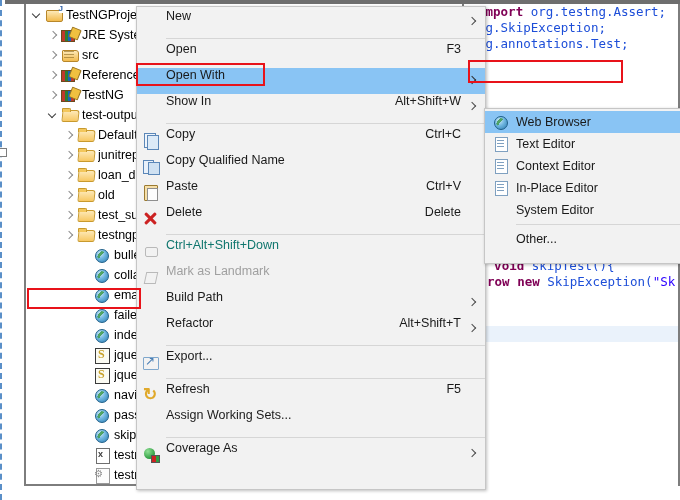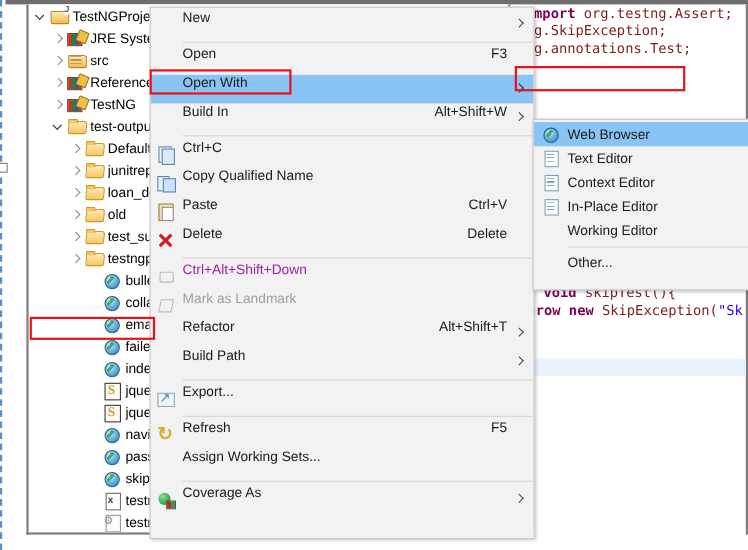--- a/index.html
+++ b/index.html
@@ -205,21 +205,21 @@
     width: 216px; height: 482px;
     background: #ffffff;
     border-right: 2px solid #7d7d7d;
     overflow: hidden;
     font-family: "DejaVu Sans Mono", monospace;
     font-size: 12.5px;
   }
   .code-line { position: absolute; white-space: pre; line-height: 16px; }
   .kw-import { color: #7f0055; font-weight: bold; }
   .kw { color: #7f0055; font-weight: bold; }
-  .plain { color: #7f1d1d; }
+  .plain { color: #1d4ed8; }
   .cmt { color: #3f7f5f; }
   .str { color: #2a00ff; }
   .fold {
     position:absolute;
     width:9px; height:9px;
     border:1px solid #9a9a9a; border-radius:50%;
     background:#ffffff;
   }
   .fold::after {
     content:""; position:absolute; left:1px; top:3px; width:5px; height:1px; background:#6a6a6a;
@@ -251,21 +251,21 @@
     align-items: flex-start;
     font-size: 12.5px;
     color: #1a1a1a;
     padding-left: 29px;
     white-space: nowrap;
   }
   .mi.highlight { background: #89c4f4; }
   .mi.disabled { color: #a0a0a0; }
   .mi .mlabel { flex: 1 1 auto; }
   .mi .maccel { color: #1a1a1a; font-size: 12.5px; padding-right: 6px; }
-  .mi.disabled .maccel { color: #a21caf; }
+  .mi.disabled .maccel { color: #0f766e; }
   .mi .mchev {
     width: 12px; flex: 0 0 12px;
     position: relative; height: 26px; margin-right: 6px;
   }
   .mi .mchev.on::before {
     content:""; position:absolute; left:2px; top:9px;
     width:5px; height:5px;
     border-right:1.4px solid #4a4a4a; border-bottom:1.4px solid #4a4a4a;
     transform: rotate(-45deg);
   }
@@ -551,27 +551,28 @@
         <div class="mi">
           <span class="mlabel">Open</span>
           <span class="maccel">F3</span>
           <span class="mchev"></span>
         </div>
         <div class="mi highlight">
           <span class="mlabel">Open With</span>
           <span class="mchev on"></span>
         </div>
         <div class="mi">
-          <span class="mlabel">Build In</span>
+          <span class="mlabel">Show In</span>
           <span class="maccel">Alt+Shift+W</span>
           <span class="mchev on"></span>
         </div>
         <div class="ctx-sep"></div>
         <div class="mi">
           <span class="micon mic-copy"></span>
+          <span class="mlabel">Copy</span>
           <span class="maccel">Ctrl+C</span>
           <span class="mchev"></span>
         </div>
         <div class="mi">
           <span class="micon mic-copyqn"></span>
           <span class="mlabel">Copy Qualified Name</span>
           <span class="mchev"></span>
         </div>
         <div class="mi">
           <span class="micon mic-paste"></span>
@@ -590,26 +591,26 @@
           <span class="micon mic-remove"></span>
           <span class="maccel">Ctrl+Alt+Shift+Down</span>
           <span class="mchev"></span>
         </div>
         <div class="mi disabled">
           <span class="micon mic-landmark"></span>
           <span class="mlabel">Mark as Landmark</span>
           <span class="mchev"></span>
         </div>
         <div class="mi">
+          <span class="mlabel">Build Path</span>
+          <span class="mchev on"></span>
+        </div>
+        <div class="mi">
           <span class="mlabel">Refactor</span>
           <span class="maccel">Alt+Shift+T</span>
-          <span class="mchev on"></span>
-        </div>
-        <div class="mi">
-          <span class="mlabel">Build Path</span>
           <span class="mchev on"></span>
         </div>
         <div class="ctx-sep"></div>
         <div class="mi">
           <span class="micon mic-export"></span>
           <span class="mlabel">Export...</span>
           <span class="mchev"></span>
         </div>
         <div class="ctx-sep"></div>
         <div class="mi">
@@ -644,21 +645,21 @@
         </div>
         <div class="smi">
           <span class="micon mic-textdoc"></span>
           <span>Context Editor</span>
         </div>
         <div class="smi">
           <span class="micon mic-textdoc"></span>
           <span>In-Place Editor</span>
         </div>
         <div class="smi">
-          <span>Working Editor</span>
+          <span>System Editor</span>
         </div>
         <div class="sub-sep"></div>
         <div class="smi">
           <span>Other...</span>
         </div>
       </div>
   </div>
 
   <div class="red-box" style="left:27px; top:288px; width:114px; height:21px;"></div>
   <div class="red-box" style="left:136px; top:63px; width:129px; height:23px;"></div>

